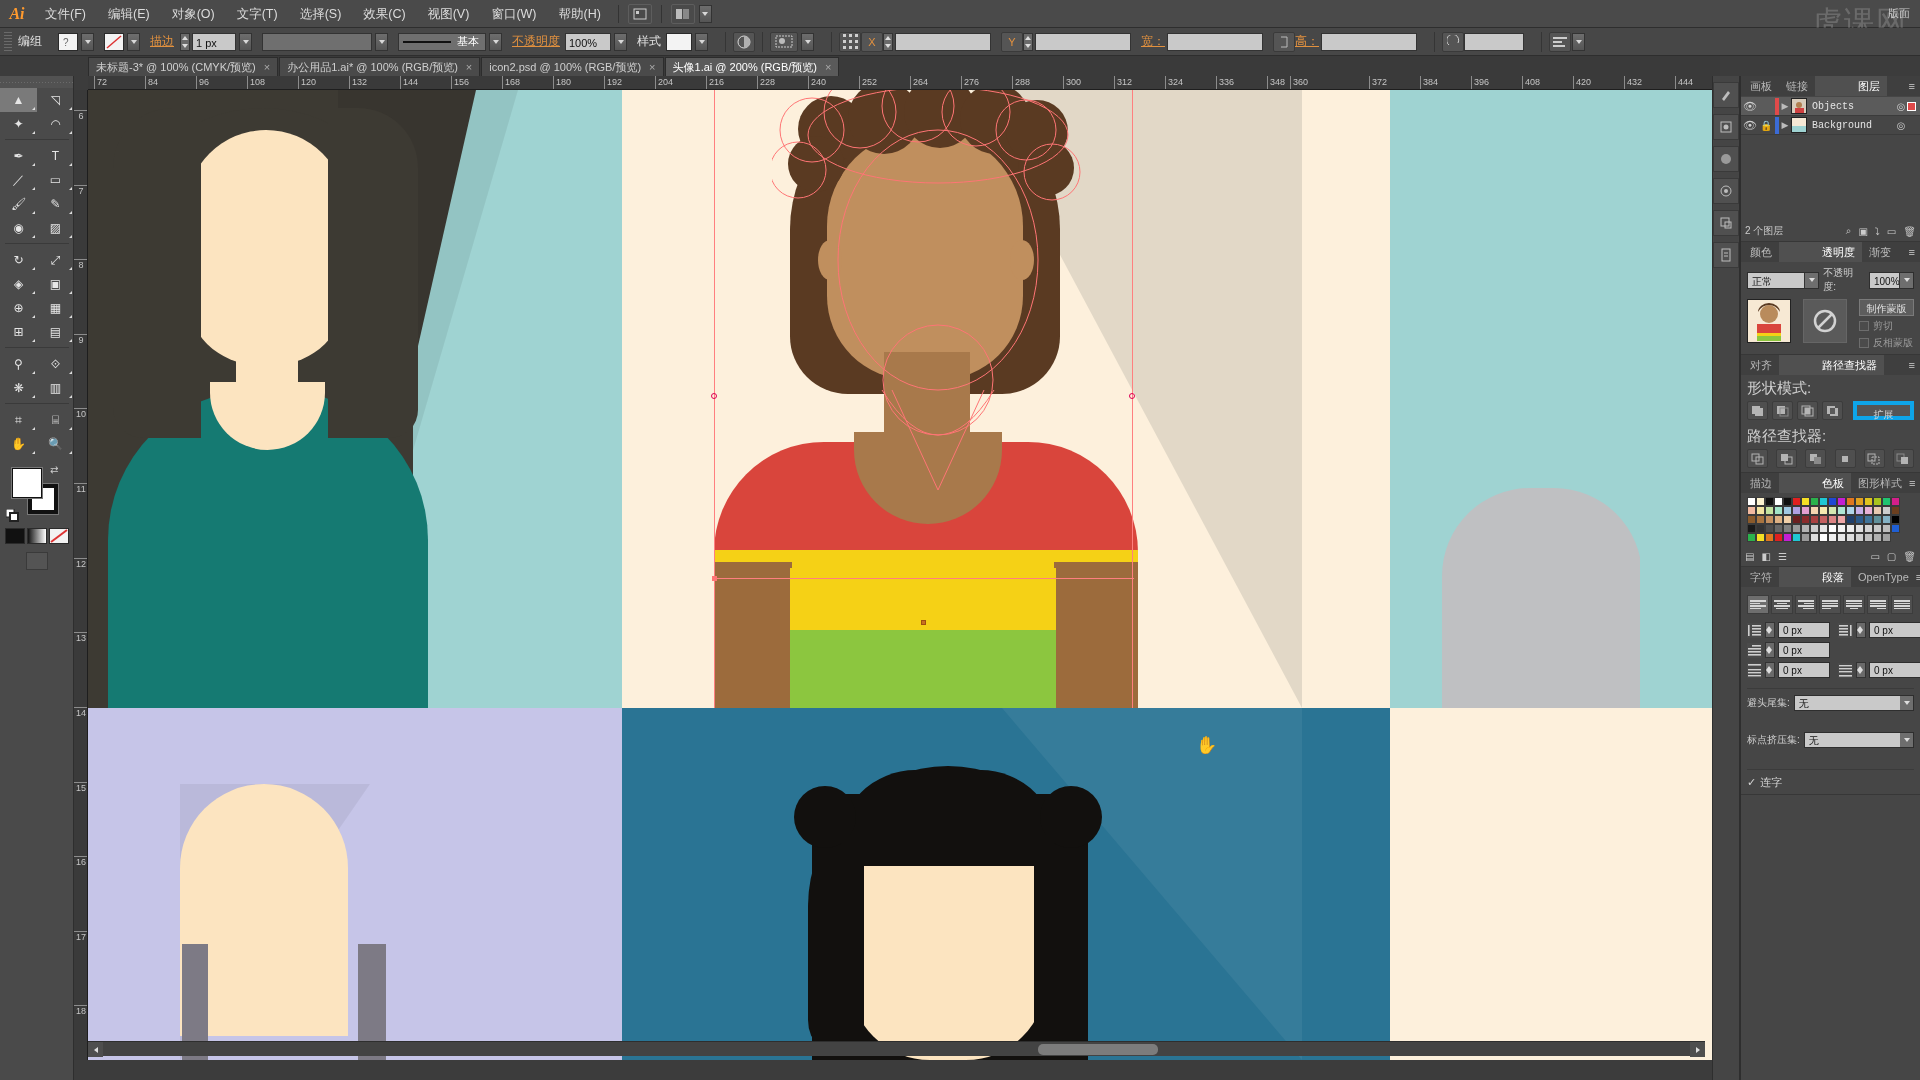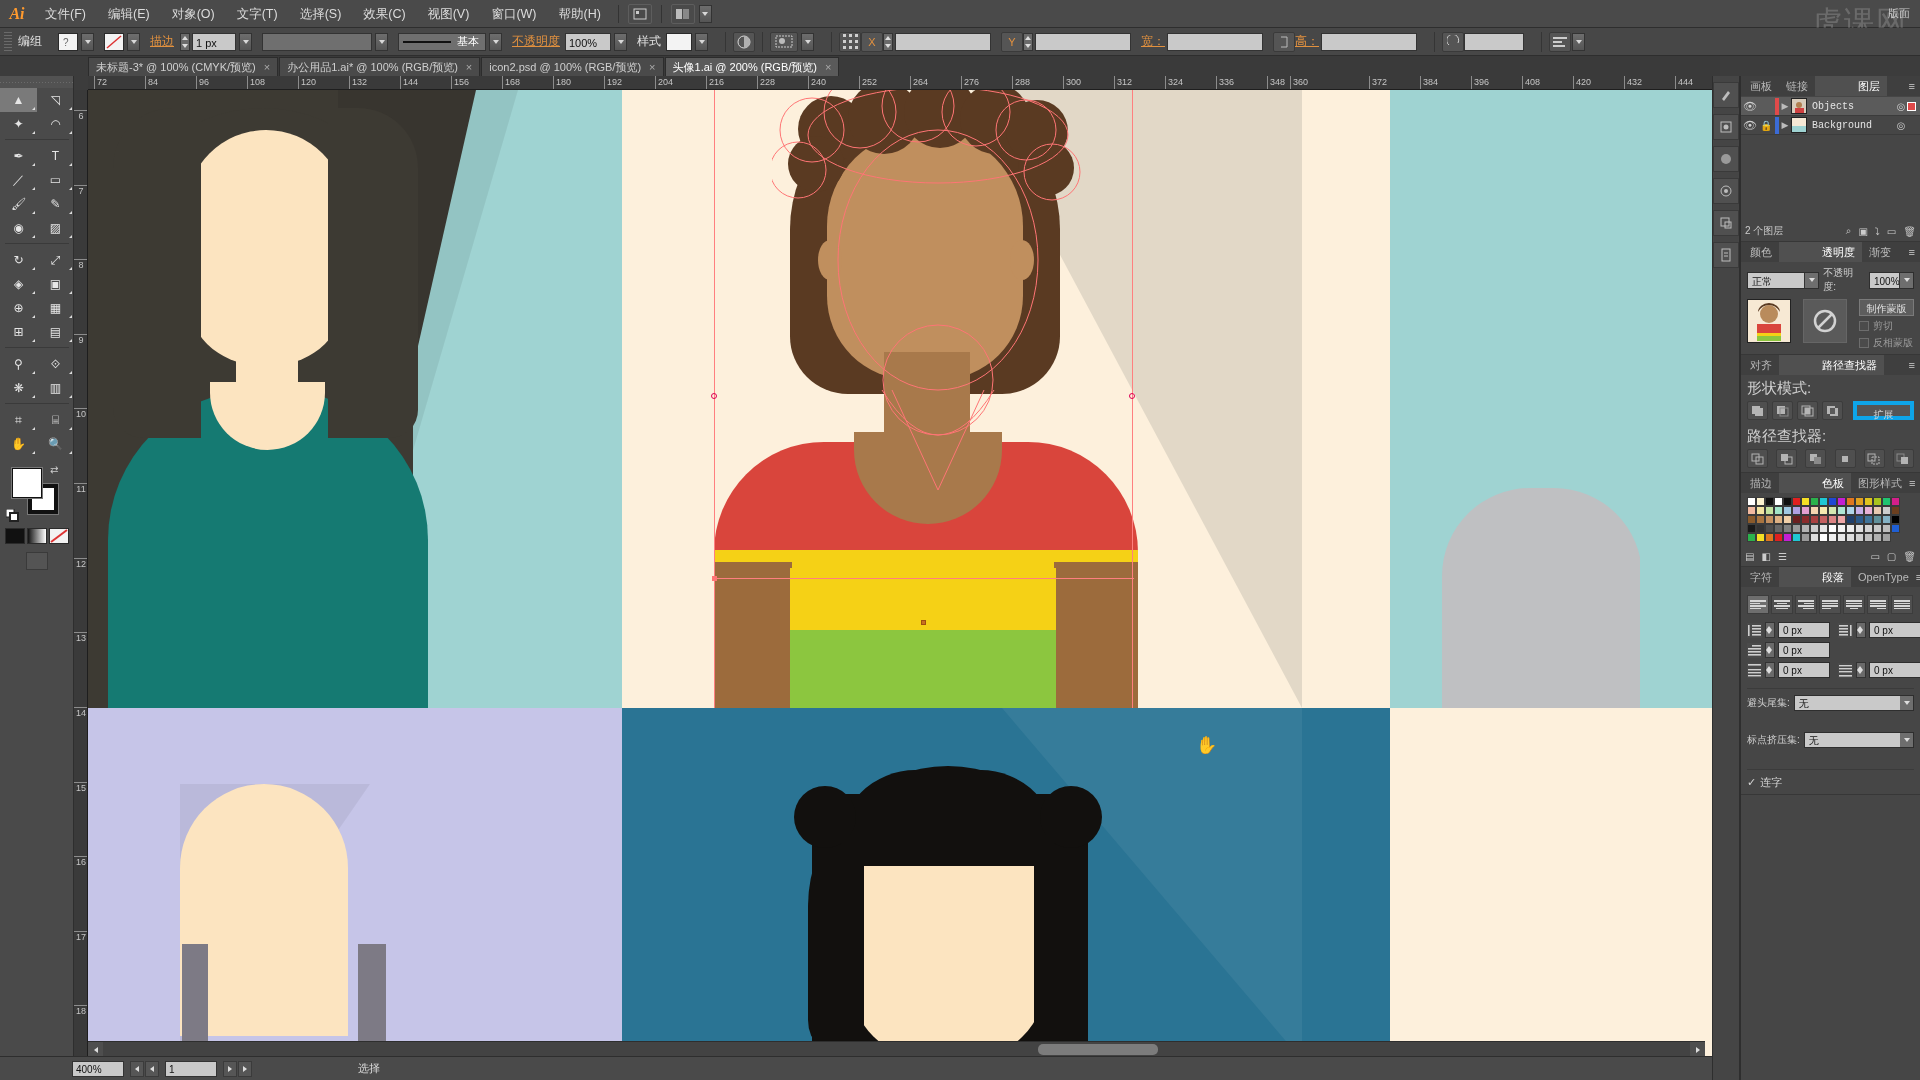--- a/index.html
+++ b/index.html
@@ -790,41 +790,20 @@
   <div class="sb-h">
     <div class="arw" style="left:0">
         <i class="lf-arrow tri"></i>
       </div>
     <div class="thumb"></div>
     <div class="arw" style="right:0">
         <i class="rt-arrow tri"></i>
       </div>
   </div>
 
-  <div class="statusbar">
-    <div class="zoomfield">400%</div>
-    <div class="navarrows">
-      <div>
-          <i class="lf-arrow tri"></i>
-        </div>
-      <div>
-          <i class="lf-arrow tri"></i>
-        </div>
-    </div>
-    <div class="pagefield">1</div>
-    <div class="navarrows">
-      <div>
-          <i class="rt-arrow tri"></i>
-        </div>
-      <div>
-          <i class="rt-arrow tri"></i>
-        </div>
-    </div>
-    <div class="statustext">选择</div>
-  </div>
 
   <div class="dock-strip">
     <div class="dtile">
       <svg width="14" height="14">
           <path d="M3 11 L9 3 l2 2 L5 13 Z" fill="#bdbdbd"></path>
         </svg>
     </div>
     <div class="dtile">
       <svg width="14" height="14">
           <rect x="2" y="2" width="10" height="10" fill="none" stroke="#bdbdbd"></rect>

